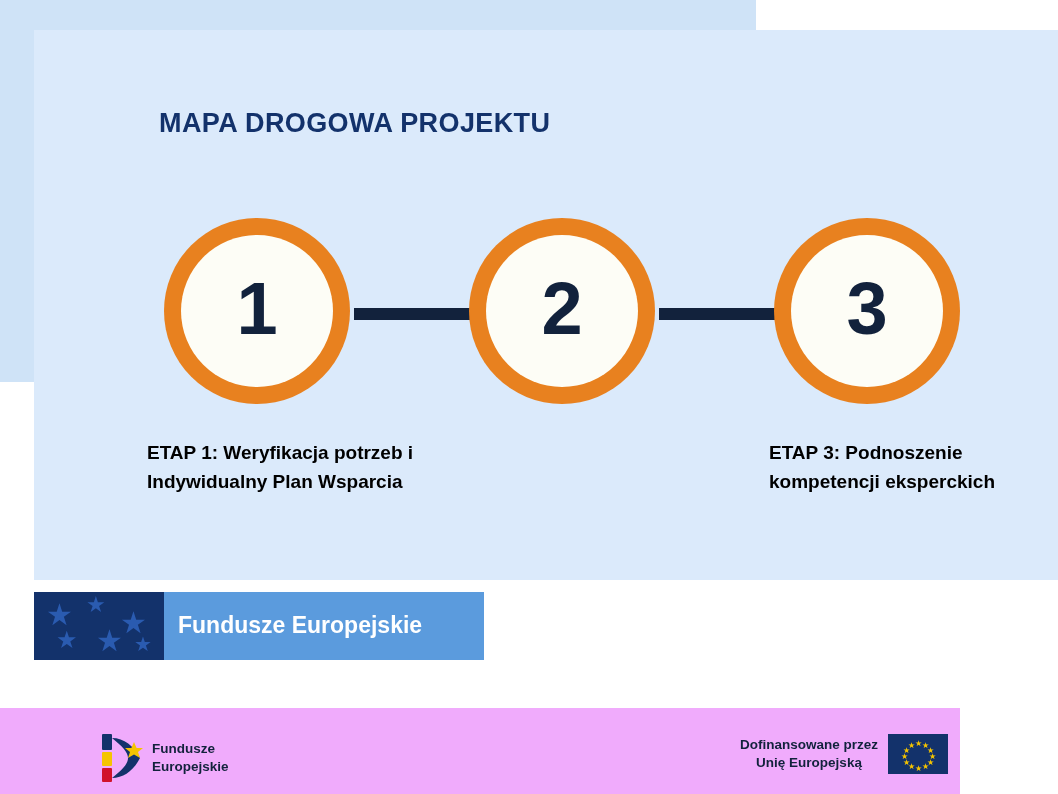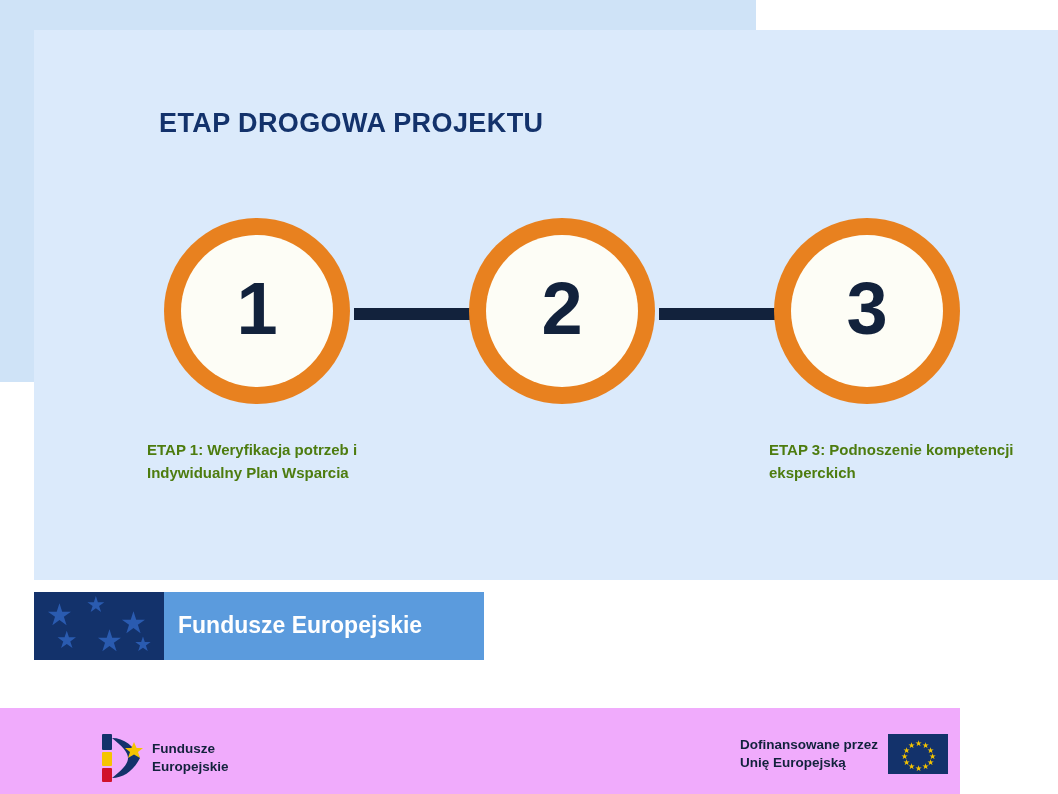--- a/index.html
+++ b/index.html
@@ -93,24 +93,24 @@
     top: -2px;
   }
   .circle.s1 { left: 5px; }
   .circle.s2 { left: 310px; }
   .circle.s3 { left: 615px; }
 
   
   .caption {
     position: absolute;
     top: 408px;
-    font-size: 15px;
+    font-size: 19px;
     font-weight: bold;
     line-height: 1.55;
-    color: #4d7c0f;
+    color: #000000;
   }
   .caption.k1 { left: 113px; width: 290px; }
   .caption.k2 { left: 428px; width: 290px; }
   .caption.k3 { left: 735px; width: 300px; }
 
   
   .fe-bar-light {
     position: absolute;
     left: 34px; top: 592px;
     width: 450px; height: 68px;
@@ -161,21 +161,21 @@
   .logo-group.pl { left: 390px; top: 28px; }
   .logo-group.eu { left: 740px; top: 26px; }
 
   .logo-text {
     font-size: 13.5px;
     font-weight: bold;
     color: #12223c;
     line-height: 1.35;
     white-space: pre-line;
   }
-  .logo-text.right { text-align: left; }
+  .logo-text.right { text-align: center; }
 
   
   .fe-mark {
     position: relative;
     width: 46px; height: 52px;
   }
   .fe-mark .bar {
     position: absolute;
     left: 6px;
     width: 10px;
@@ -217,21 +217,21 @@
 </head>
 <body>
 
 <div class="page">
 
   <div class="bg-top-band"></div>
   <div class="bg-left-band"></div>
 
   <div class="panel">
 
-    <div class="title">ETAP DROGOWA PROJEKTU</div>
+    <div class="title">MAPA DROGOWA PROJEKTU</div>
 
     <div class="steps">
       <div class="connector c1"></div>
       <div class="connector c2"></div>
 
       <div class="circle s1">
         <div class="inner">
           <span class="num">1</span>
         </div>
       </div>

